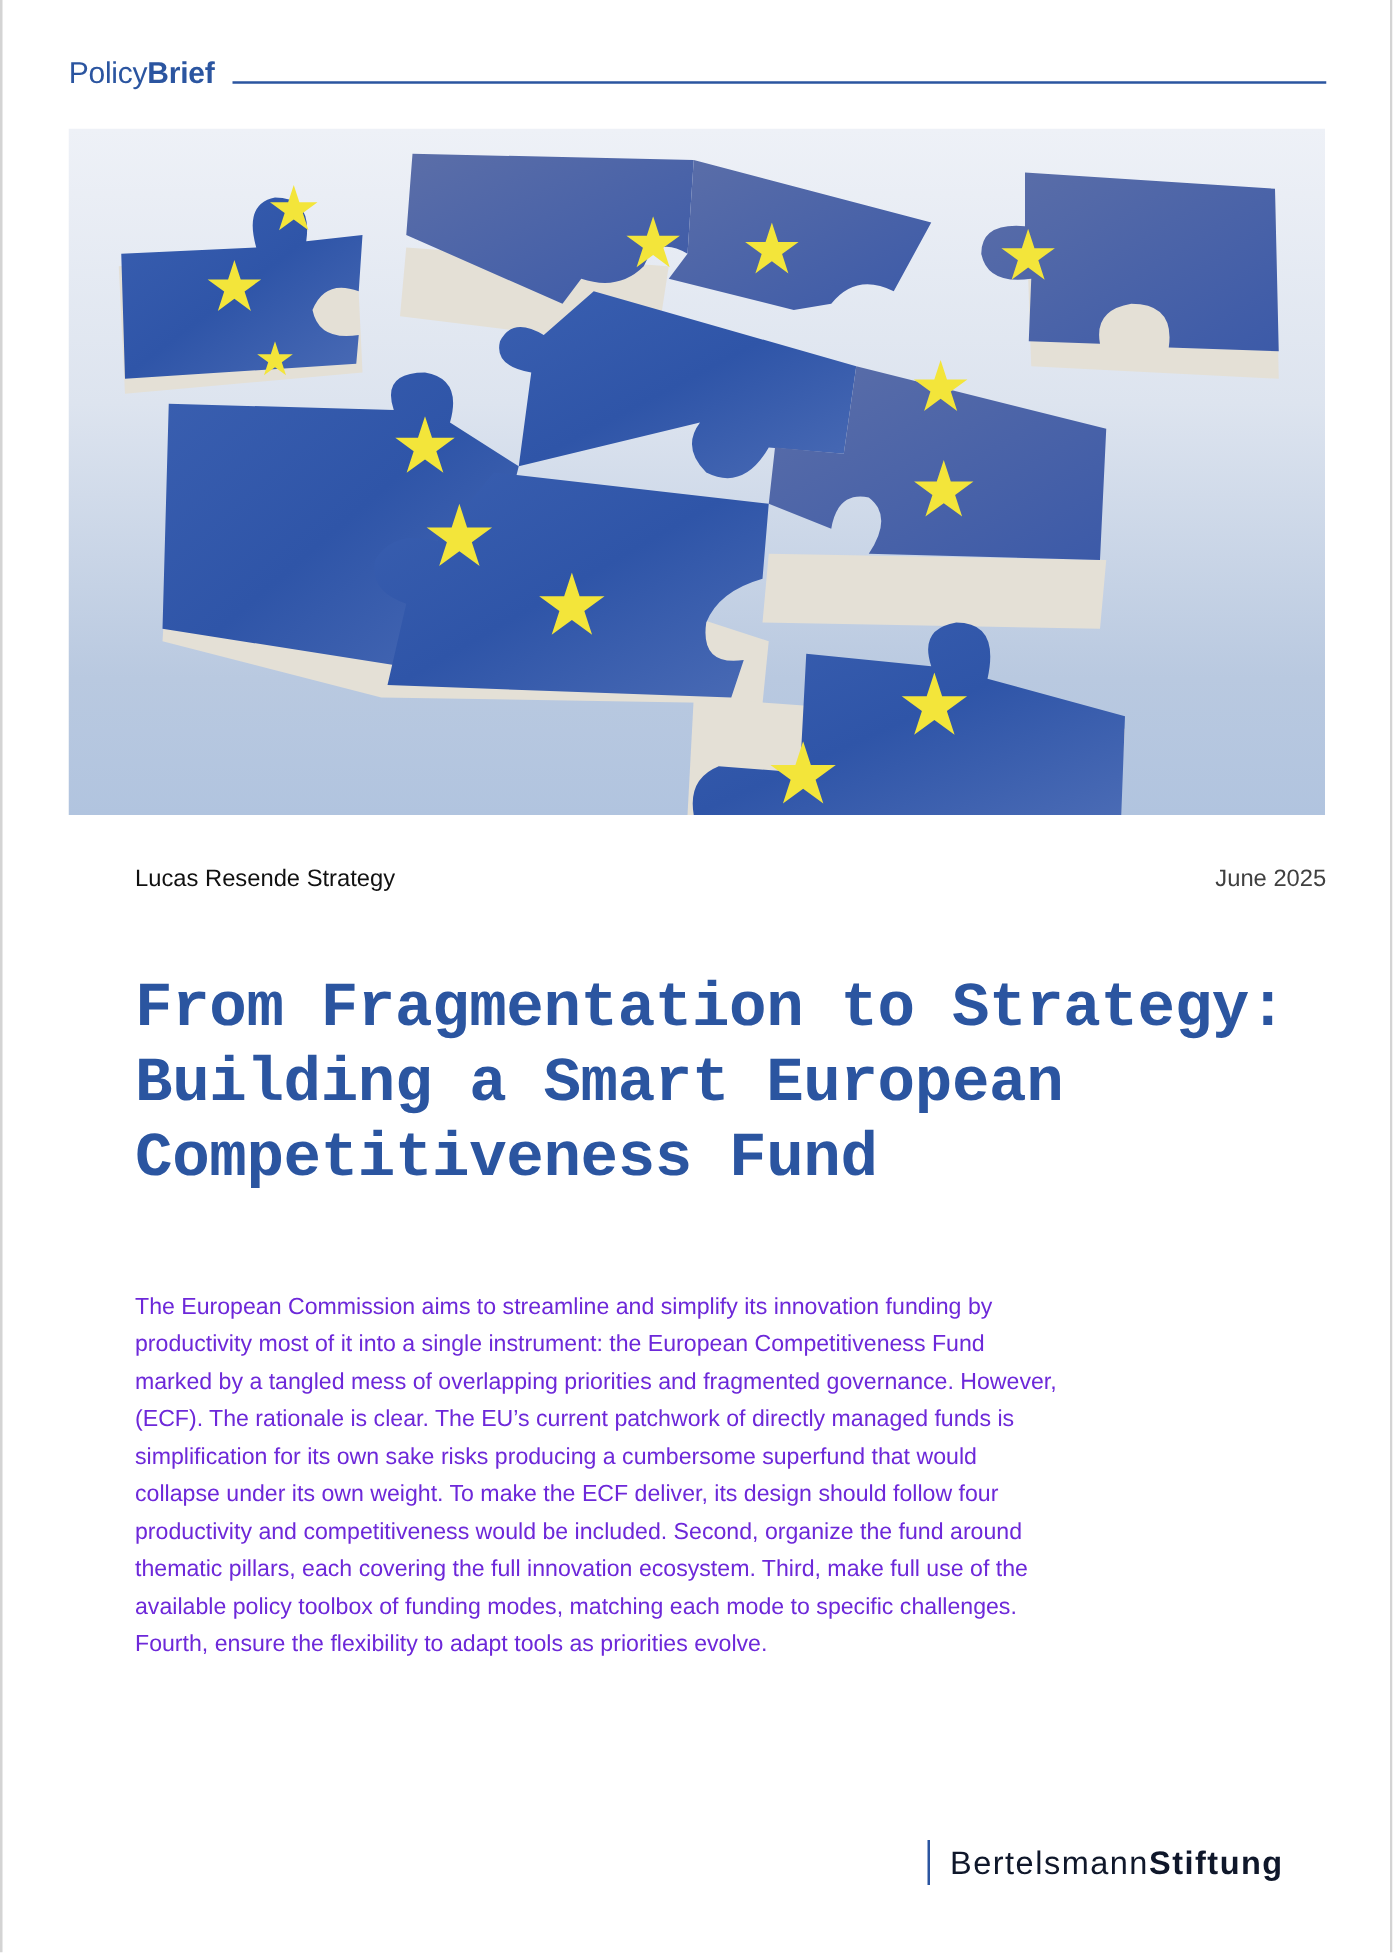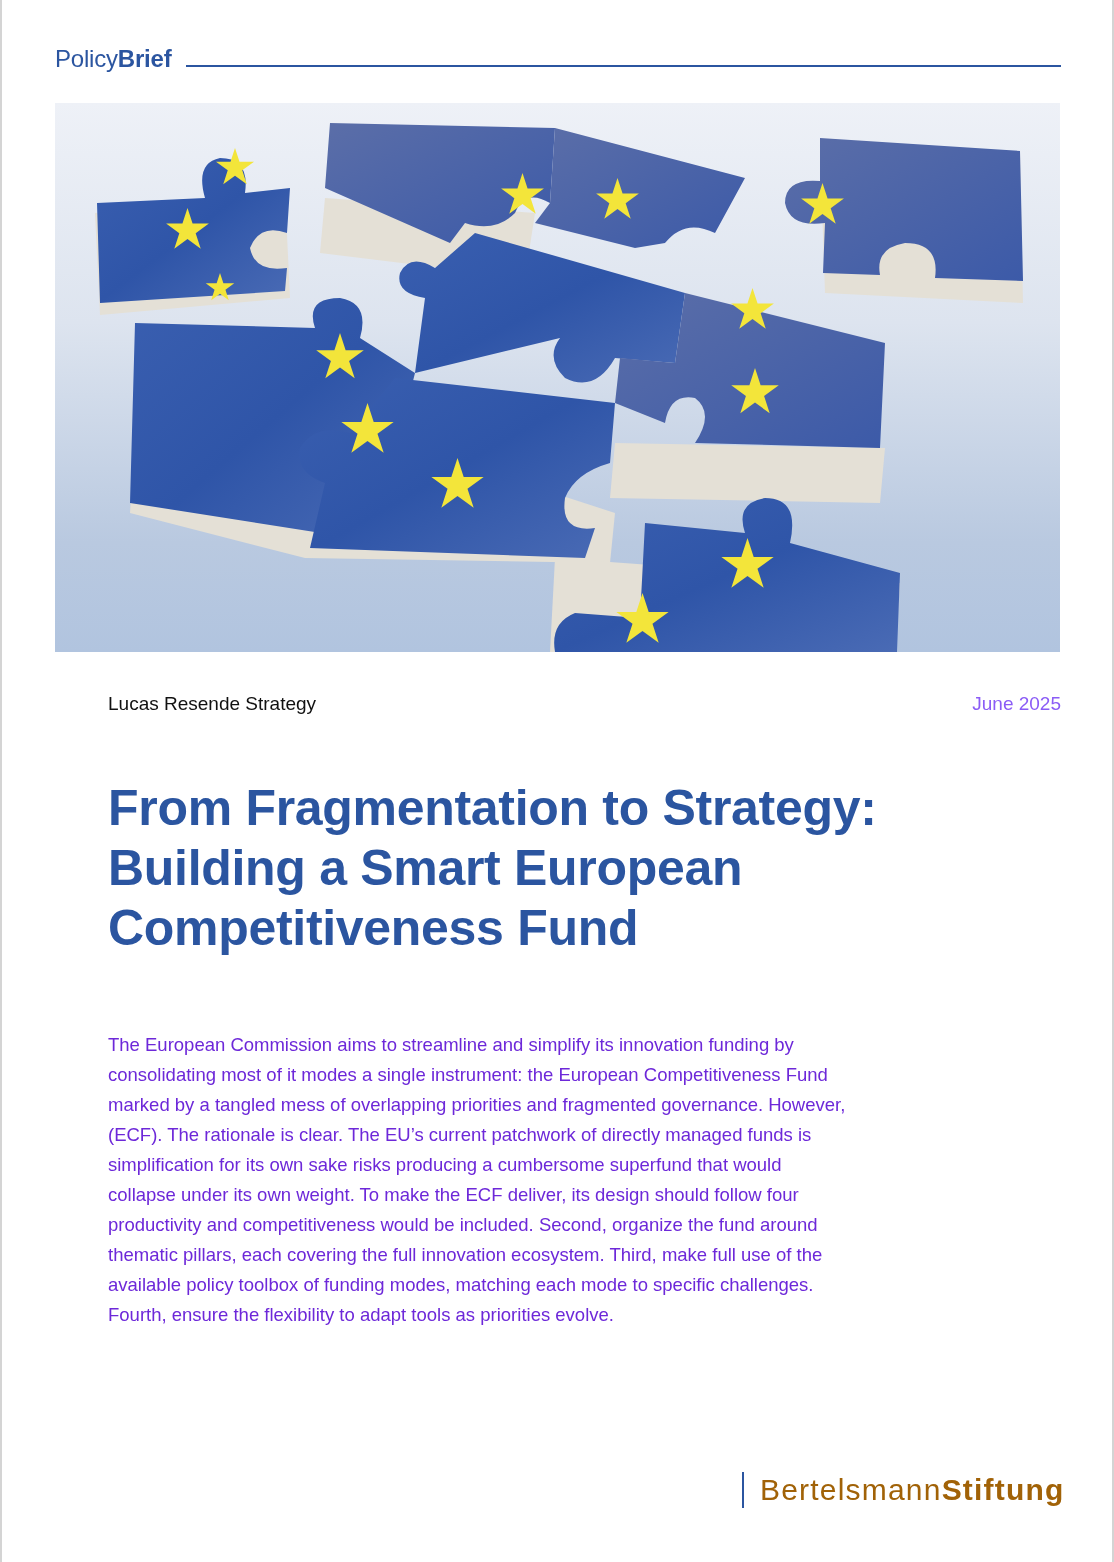--- a/index.html
+++ b/index.html
@@ -43,45 +43,45 @@
       background: linear-gradient(180deg, #eef1f7 0%, #dde4ef 40%, #b9c9e0 80%, #b1c4df 100%);
     }
     .hero svg { display: block; }
     
     .author {
       position: absolute; left: 108px; top: 692px;
       font-size: 19px; color: #111111; line-height: 24px;
     }
     .date {
       position: absolute; right: 53px; top: 692px;
-      font-size: 19px; color: #8b5cf6; line-height: 24px; font-weight: 300;
+      font-size: 19px; color: #404040; line-height: 24px; font-weight: 300;
     }
     
     .title {
       position: absolute; left: 108px; top: 778px; width: 960px;
       font-size: 50px; font-weight: bold; color: #2b55a0;
       line-height: 60px; margin: 0; letter-spacing: -0.3px;
     }
-    .title span { display: block; white-space: nowrap; }
+    .title span { display: block; white-space: nowrap; font-family: Liberation Mono, monospace; }
     
     .abstract {
       position: absolute; left: 108px; top: 1030px; width: 900px;
       font-size: 18.5px; color: #6d28d9; line-height: 30px; margin: 0;
     }
     .abstract span { display: block; white-space: nowrap; }
     
     .footer-logo {
       position: absolute; left: 742px; top: 1472px; height: 36px;
       display: flex; align-items: center;
     }
     .footer-bar {
       width: 2px; height: 36px; background: #2b55a0; margin-right: 16px;
     }
     .footer-text {
-      font-size: 30px; color: #a16207; letter-spacing: 1.2px; white-space: nowrap;
+      font-size: 26px; color: #0f172a; letter-spacing: 1.2px; white-space: nowrap;
     }
     .footer-text .bold { font-weight: bold; }
   </style>
 </head>
 <body>
 
 <div class="page-border-left"></div>
 <div class="page-border-right"></div>
 
 <header class="header">
@@ -153,21 +153,21 @@
 <div class="date">June 2025</div>
 
 <h1 class="title">
   <span>From Fragmentation to Strategy:</span>
   <span>Building a Smart European</span>
   <span>Competitiveness Fund</span>
 </h1>
 
 <p class="abstract">
   <span>The European Commission aims to streamline and simplify its innovation funding by</span>
-  <span>consolidating most of it modes a single instrument: the European Competitiveness Fund</span>
+  <span>productivity most of it into a single instrument: the European Competitiveness Fund</span>
   <span>marked by a tangled mess of overlapping priorities and fragmented governance. However,</span>
   <span>(ECF). The rationale is clear. The EU’s current patchwork of directly managed funds is</span>
   <span>simplification for its own sake risks producing a cumbersome superfund that would</span>
   <span>collapse under its own weight. To make the ECF deliver, its design should follow four</span>
   <span>productivity and competitiveness would be included. Second, organize the fund around</span>
   <span>thematic pillars, each covering the full innovation ecosystem. Third, make full use of the</span>
   <span>available policy toolbox of funding modes, matching each mode to specific challenges.</span>
   <span>Fourth, ensure the flexibility to adapt tools as priorities evolve.</span>
 </p>
 

